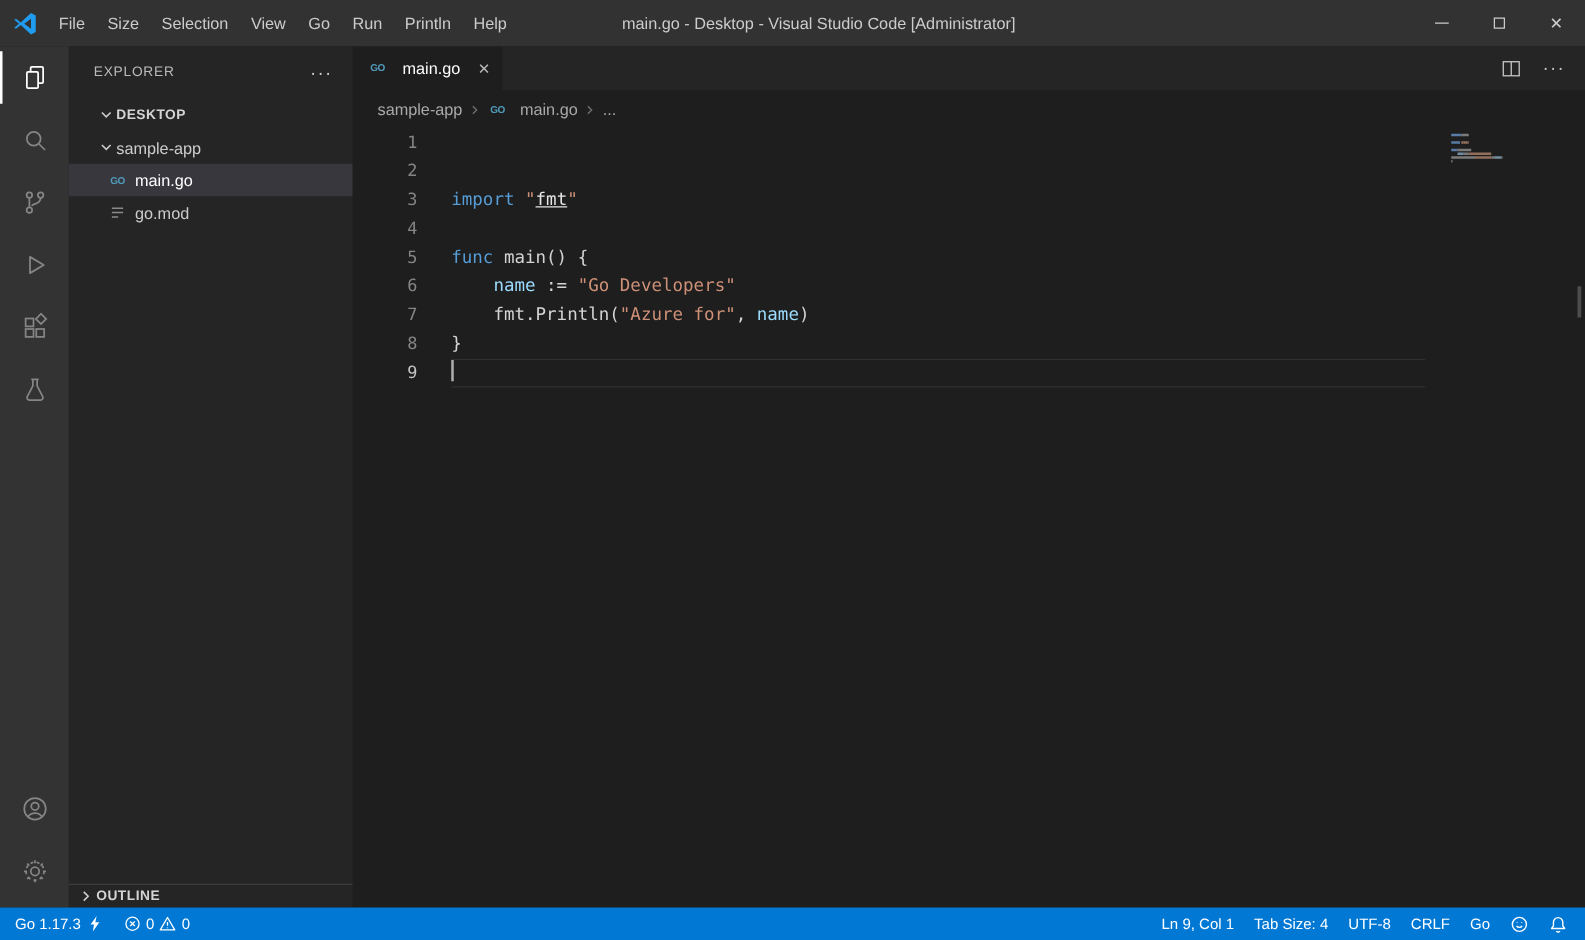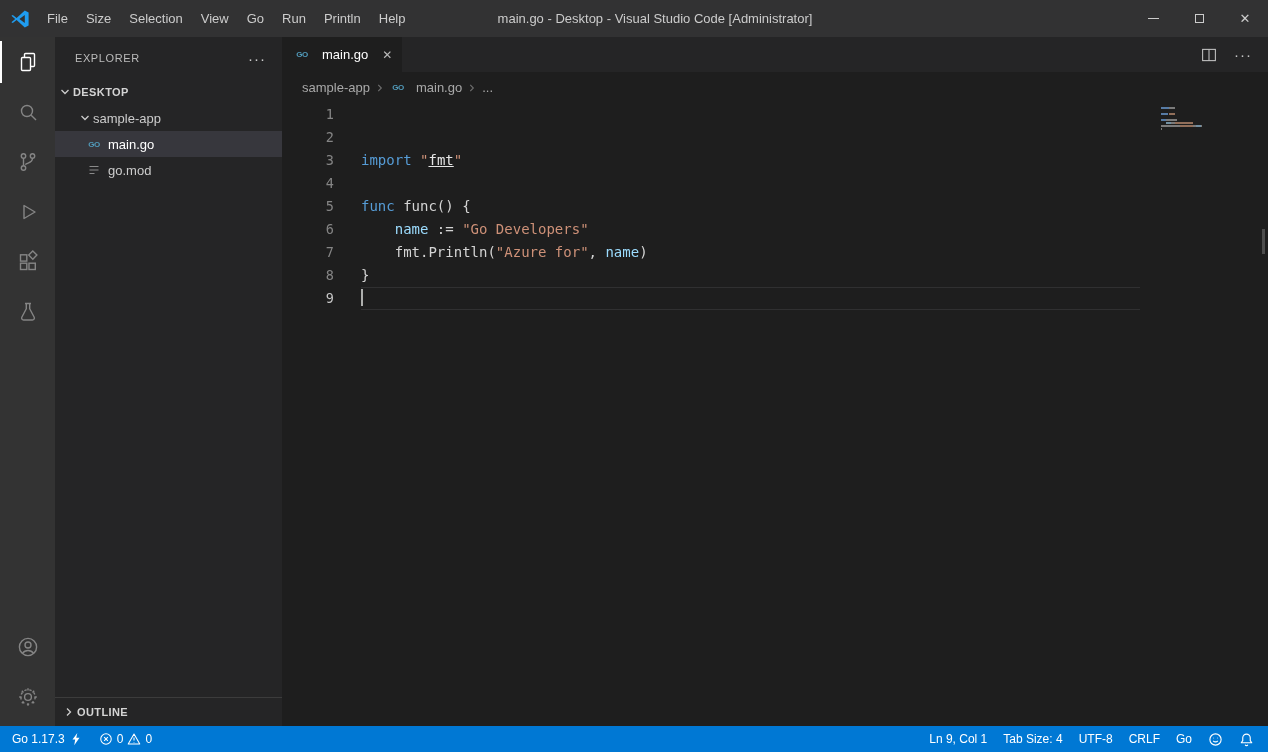--- a/index.html
+++ b/index.html
@@ -30,24 +30,24 @@
   
   .sidebar { position:absolute; top:37px; bottom:26px; left:55px; width:227px; background:#252526;
     color:#cccccc; z-index:3; }
   .sb-header { height:42px; display:flex; align-items:center; padding-left:20px; font-size:11px;
     color:#bbbbbb; letter-spacing:.6px; }
   .sb-header-actions { margin-left:auto; margin-right:16px; color:#cccccc; font-size:15px; letter-spacing:1px; cursor:pointer; }
   .tree-row { height:26px; display:flex; align-items:center; font-size:13px; color:#cccccc; cursor:pointer; white-space:nowrap; }
   .tree-row.section { font-size:11px; font-weight:700; letter-spacing:.4px; color:#d4d4d4; }
   .tree-row.selected { background:#37373d; color:#ffffff; }
   .chev { width:16px; height:16px; flex:none; color:#cccccc; display:flex; align-items:center; justify-content:center; }
-  .pad-0 { padding-left:2px; } .pad-1 { padding-left:22px; } .pad-2 { padding-left:31px; }
+  .pad-0 { padding-left:22px; } .pad-1 { padding-left:22px; } .pad-2 { padding-left:31px; }
   .file-icon { width:16px; height:16px; margin-right:6px; flex:none; display:flex; align-items:center; justify-content:center; }
   .go-badge { color:#519aba; font-weight:700; font-size:8px; letter-spacing:-.5px; font-family:"Liberation Sans",sans-serif; }
-  .outline-row { position:absolute; bottom:0; left:0; right:0; height:29px; border-top:1px solid #3c3c3c;
+  .outline-row { position:absolute; bottom:0; left:0; right:0; height:19px; border-top:1px solid #3c3c3c;
     display:flex; align-items:center; font-size:11px; font-weight:700; letter-spacing:.4px; color:#d4d4d4;
     padding-left:6px; background:#252526; cursor:pointer; }
 
   
   .editor { position:absolute; top:37px; left:282px; right:0; bottom:26px; background:#1e1e1e; }
   .tabbar { height:35px; background:#252526; display:flex; align-items:stretch; }
   .tab { background:#1e1e1e; display:flex; align-items:center; padding:0 10px 0 12px; color:#ffffff;
     font-size:13px; gap:6px; cursor:pointer; min-width:118px; }
   .tab-close { color:#bbbbbb; margin-left:8px; font-size:12px; cursor:pointer; }
   .editor-actions { margin-left:auto; display:flex; align-items:center; gap:16px; padding-right:16px; color:#c5c5c5; }
@@ -273,21 +273,21 @@
         <div class="code-line">
           <div class="gutter">3</div>
           <div class="content"><span class="tok-kw">import</span><span class="tok-fg"> </span><span class="tok-str">"</span><span class="tok-stru">fmt</span><span class="tok-str">"</span></div>
         </div>
         <div class="code-line">
           <div class="gutter">4</div>
           <div class="content"></div>
         </div>
         <div class="code-line">
           <div class="gutter">5</div>
-          <div class="content"><span class="tok-kw">func</span><span class="tok-fg"> func() {</span></div>
+          <div class="content"><span class="tok-kw">func</span><span class="tok-fg"> main() {</span></div>
         </div>
         <div class="code-line">
           <div class="gutter">6</div>
           <div class="content"><span class="tok-fg">    </span><span class="tok-var">name</span><span class="tok-fg"> := </span><span class="tok-str">"Go Developers"</span></div>
         </div>
         <div class="code-line">
           <div class="gutter">7</div>
           <div class="content"><span class="tok-fg">    fmt.Println(</span><span class="tok-str">"Azure for"</span><span class="tok-fg">, </span><span class="tok-var">name</span><span class="tok-fg">)</span></div>
         </div>
         <div class="code-line">

